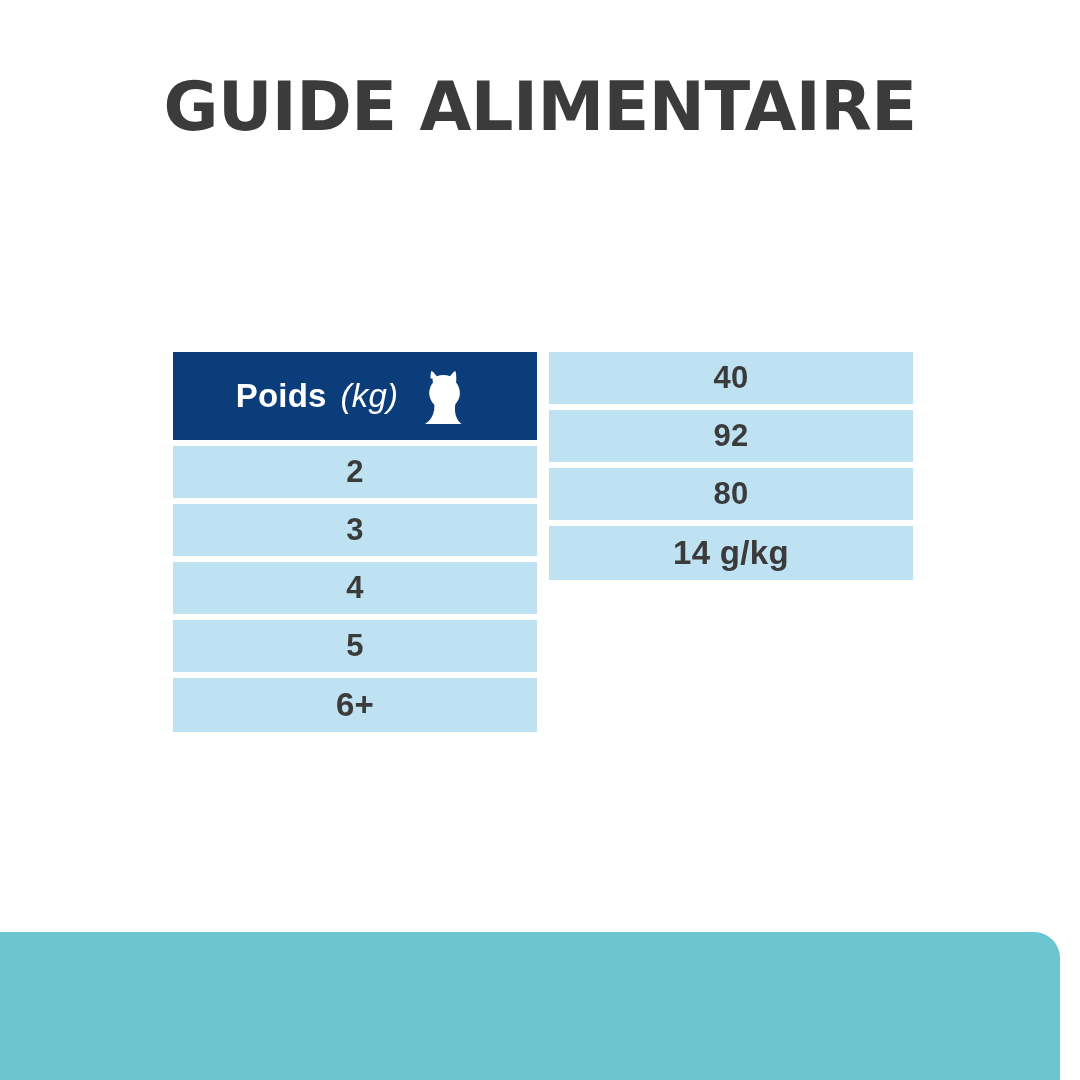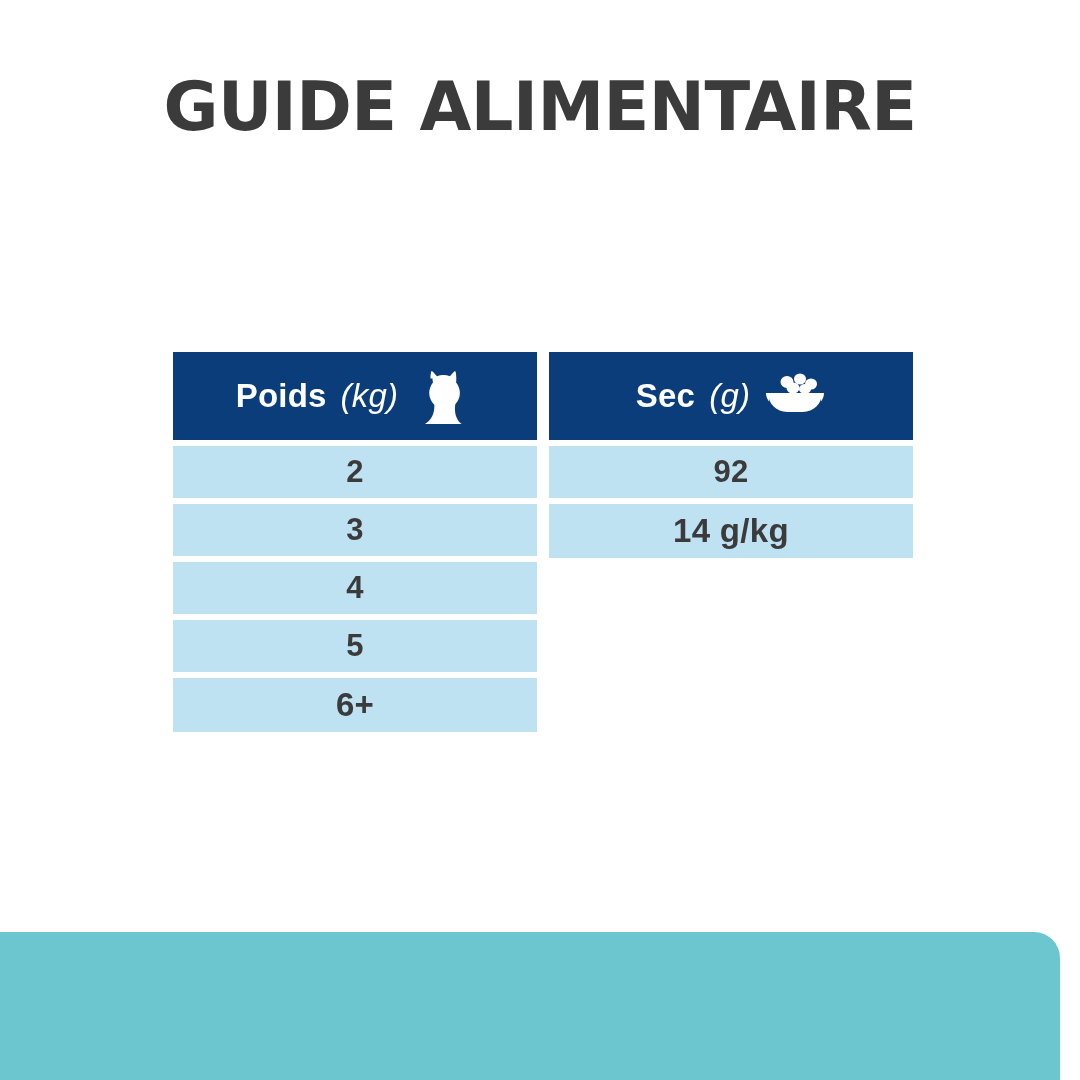--- a/index.html
+++ b/index.html
@@ -129,38 +129,23 @@
         </span>
       </div>
       <div class="data-cell">2</div>
       <div class="data-cell">3</div>
       <div class="data-cell">4</div>
       <div class="data-cell">5</div>
       <div class="data-cell last">6+</div>
     </div>
 
     <div class="table-col">
-      <div class="col-header">
-        <span class="hdr-text">Sec</span>
-        <span class="hdr-text hdr-unit">(g)</span>
-        <span class="hdr-icon">
-          <svg width="62" height="50" viewBox="0 0 62 50" aria-hidden="true">
-            <g fill="#ffffff">
-              <ellipse cx="23" cy="11" rx="6.5" ry="6"></ellipse>
-              <ellipse cx="36" cy="8" rx="6" ry="5.5"></ellipse>
-              <ellipse cx="47" cy="13" rx="6" ry="5.5"></ellipse>
-              <ellipse cx="29" cy="17" rx="6.5" ry="5.5"></ellipse>
-              <ellipse cx="41" cy="18" rx="6" ry="5"></ellipse>
-              <path d="M2 22h58c0 3.2-1.1 6.1-3 8.4V22H5v8.4C3.1 28.1 2 25.2 2 22z"></path>
-              <path d="M4 22h54c0 10.5-8.6 19-19.2 19H23.2C12.6 41 4 32.5 4 22z"></path>
-            </g>
-          </svg>
-        </span>
-      </div>
+      <div class="data-cell">40</div>
       <div class="data-cell">92</div>
+      <div class="data-cell">80</div>
       <div class="data-cell last">14 g/kg</div>
     </div>
 
   </div>
 
   <div class="bottom-band"></div>
 
 </div>
 
 </body></html>

